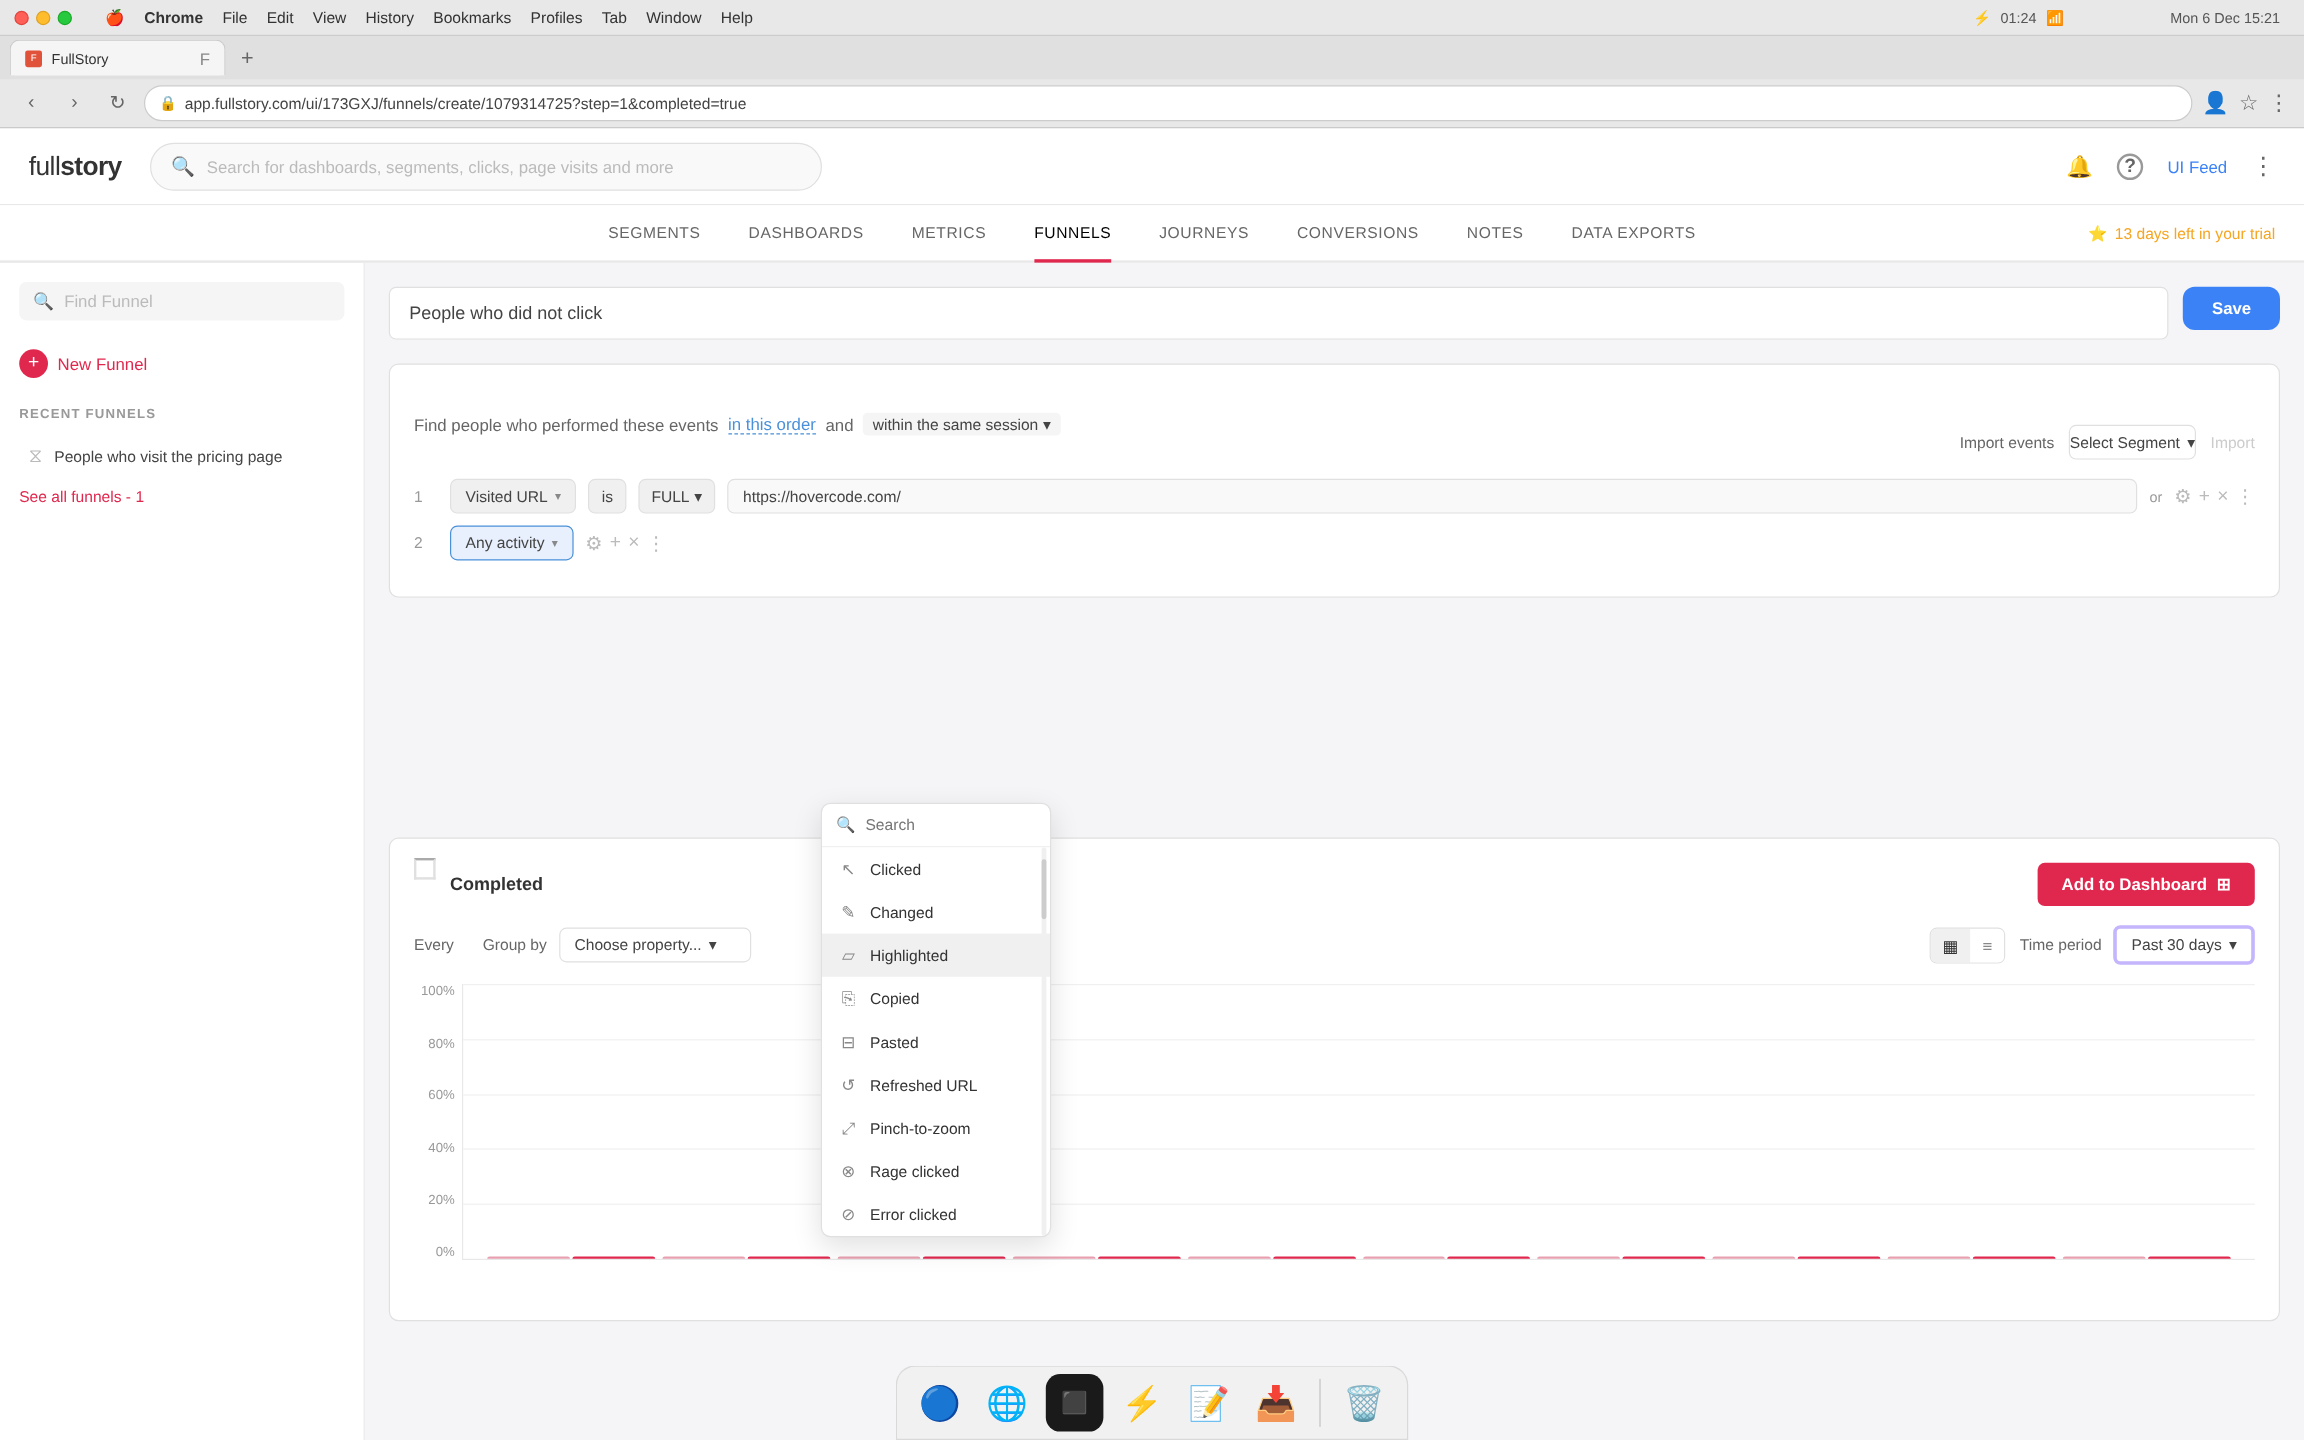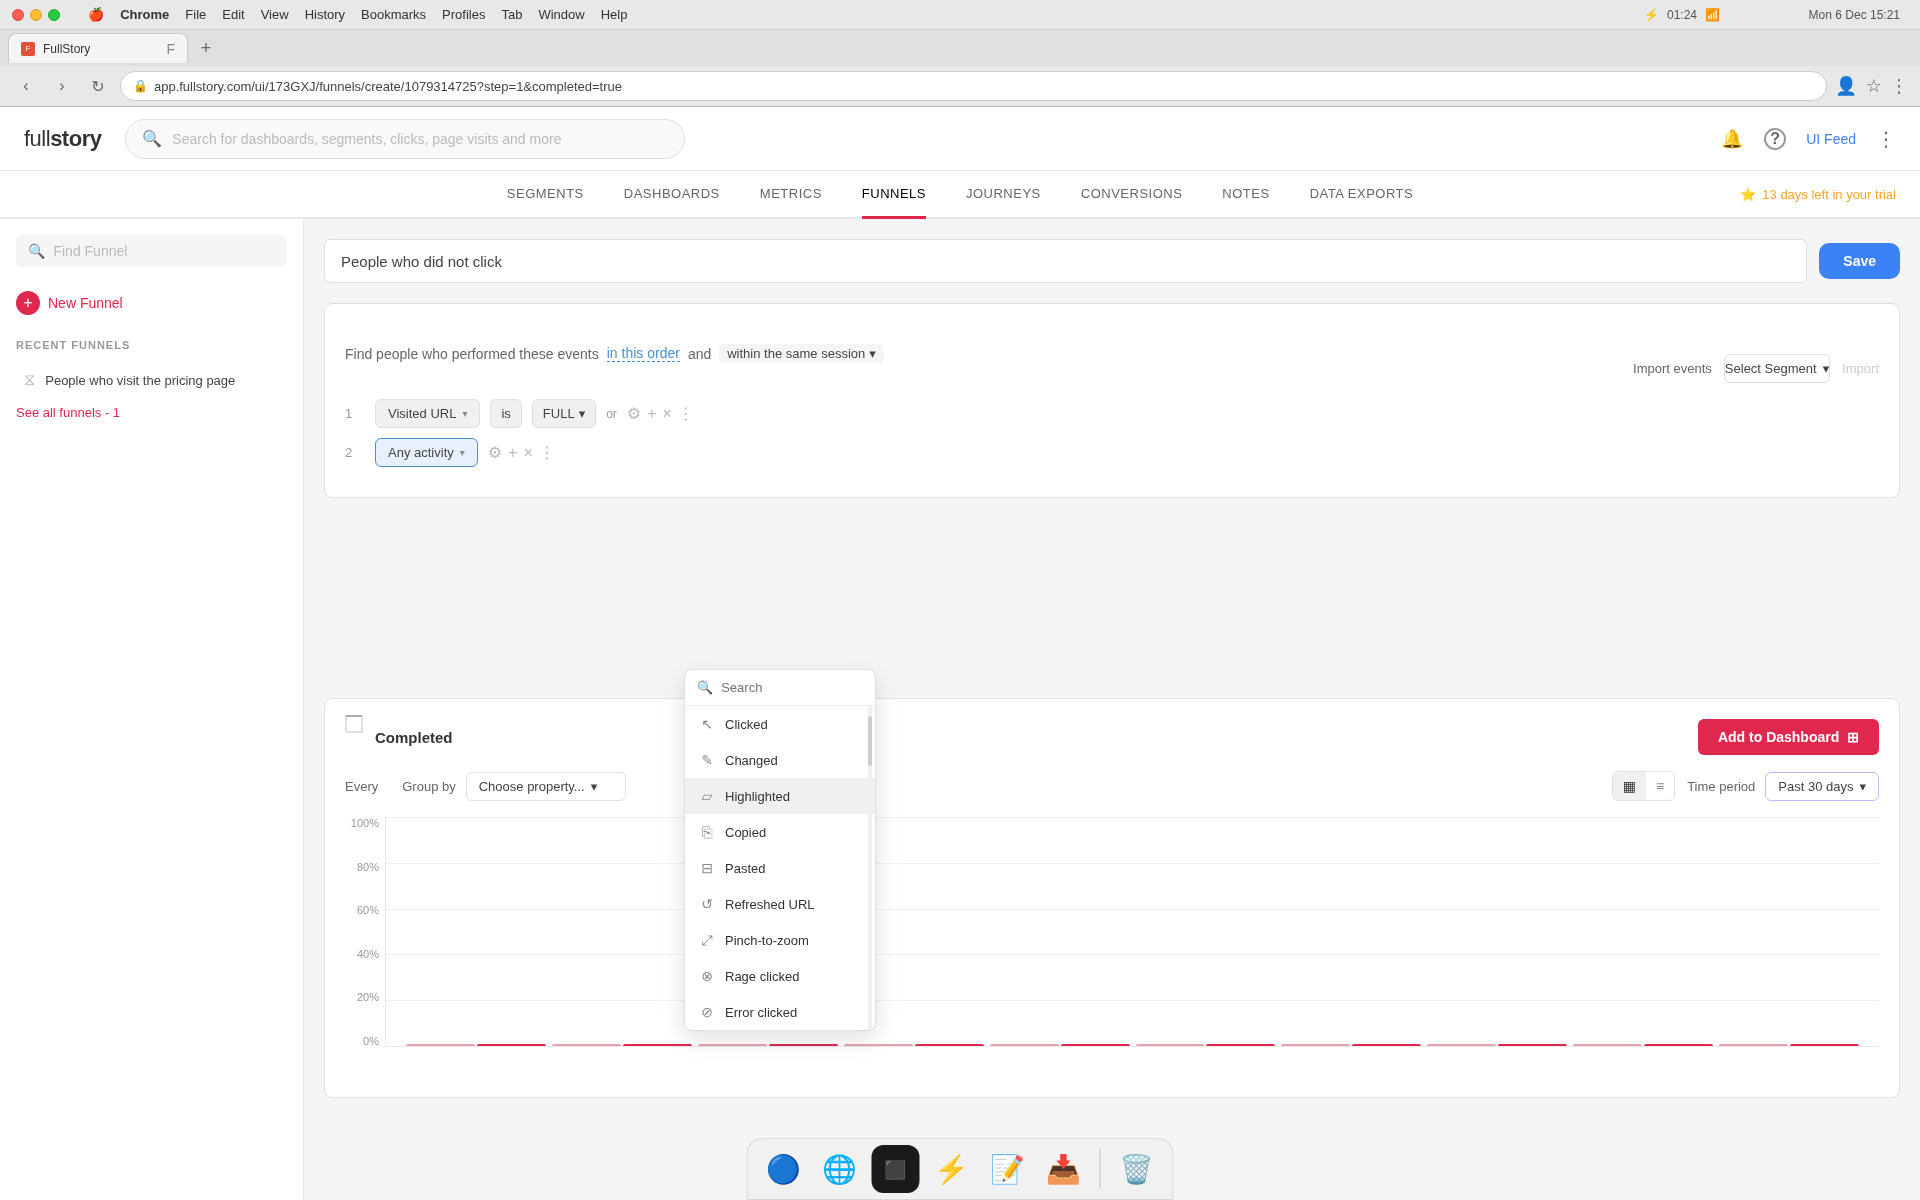--- a/index.html
+++ b/index.html
@@ -173,21 +173,21 @@
     .main-content {
       flex: 1;
       background: #f5f5f7;
       padding: 20px;
       position: relative;
     }
 
     
     .funnel-name-bar {
       display: flex;
-      align-items: center;
+      align-items: flex-start;
       gap: 12px;
       margin-bottom: 20px;
     }
     .funnel-name-input {
       flex: 1;
       background: white;
       border: 1px solid #e0e0e0;
       border-radius: 6px;
       height: 44px;
       padding: 0 16px;
@@ -387,21 +387,21 @@
       border-radius: 6px;
       padding: 6px 12px;
       font-size: 13px;
       color: #444;
       cursor: pointer;
       min-width: 160px;
     }
     .time-period-section { margin-left: auto; display: flex; align-items: center; gap: 10px; font-size: 13px; color: #666; }
     .time-period-select {
       background: white;
-      border: 1px solid #c4b5fd;
+      border: 3px solid #c4b5fd;
       border-radius: 6px;
       padding: 6px 12px;
       font-size: 13px;
       color: #444;
       cursor: pointer;
       display: flex;
       align-items: center;
       gap: 6px;
     }
     .view-toggle { display: flex; border: 1px solid #e0e0e0; border-radius: 6px; overflow: hidden; }
@@ -617,20 +617,21 @@
         <span class="step-num">1</span>
         <div class="event-type-btn">
           <span>Visited URL</span>
           <span class="caret">▾</span>
         </div>
         <div class="condition-btn">is</div>
         <div class="condition-btn" style="display:flex;align-items:center;gap:4px;">
           <span>FULL</span>
           <span>▾</span>
         </div>
+        <input class="event-url-input" type="text" value="https://hovercode.com/" style="">
         <span class="event-or">or</span>
         <div class="event-actions">
           <span>⚙</span>
           <span>+</span>
           <span>×</span>
           <span>⋮</span>
         </div>
       </div>
 
       <div class="event-row">

